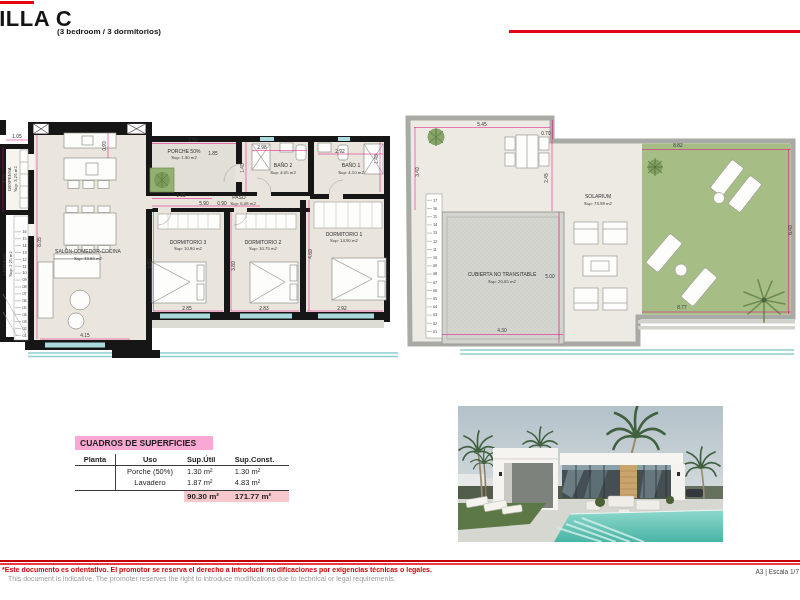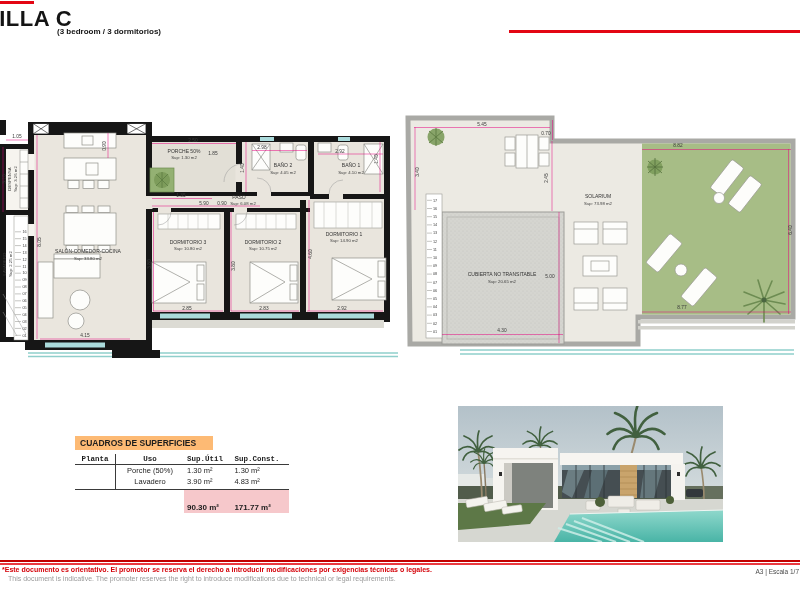--- a/index.html
+++ b/index.html
@@ -19,29 +19,29 @@
   #render3d{position:absolute;left:458px;top:406px;width:265px;height:136px;}
 
   .rlbl{font-size:5px;fill:#333;text-anchor:middle;}
   .rlbl2{font-size:4.3px;fill:#3c3c3c;text-anchor:middle;}
   .dim{font-size:4.8px;fill:#3a3a3a;text-anchor:middle;}
   .dimline{stroke:#e6007e;stroke-width:.5;}
   .stair-num{fill:#444;}
 
   
   .areas{position:absolute;left:75px;top:436px;width:214px;color:#1d1d1d;}
-  .areas-title{background:#fdba74;font-weight:bold;font-size:8.5px;padding:2px 5px;width:128px;}
+  .areas-title{background:#f9a8d4;font-weight:bold;font-size:8.5px;padding:2px 5px;width:128px;}
   .areas table{border-collapse:collapse;width:100%;margin-top:4px;}
   .areas th,.areas td{padding:1px 3px;font-size:7.5px;text-align:center;vertical-align:top;}
-  .areas th{font-weight:bold;border-bottom:1px solid #3a3a3a;font-family:Liberation Mono, monospace;}
+  .areas th{font-weight:bold;border-bottom:1px solid #3a3a3a;}
   .areas .c1{width:34px;text-align:center;border-right:1px solid #3a3a3a;}
   .areas .c2{width:62px;}
   .areas .num{text-align:left;}
   .areas tr.lastrow td{border-bottom:1px solid #3a3a3a;padding-bottom:3px;}
-  .areas tr.total td{border-right:none;font-weight:bold;padding-top:13px;font-size:8px;}
+  .areas tr.total td{border-right:none;font-weight:bold;padding-top:1px;font-size:8px;}
   .areas .hl{background:#f6c8cb;}
 
   
   .rline1{position:absolute;left:0;top:560px;width:800px;height:2px;background:#c20000;}
   .rline2{position:absolute;left:0;top:563px;width:800px;height:2px;background:#ea3940;}
   .disc-es{position:absolute;left:2px;top:566px;font-size:7px;font-weight:bold;color:#d40008;white-space:nowrap;}
   .disc-en{position:absolute;left:8px;top:575px;font-size:7px;color:#9a9a9a;white-space:nowrap;}
   .sheet-info{position:absolute;right:1px;top:568px;font-size:6.5px;color:#4a4a4a;white-space:nowrap;}
 </style>
 </head>
@@ -484,21 +484,21 @@
       <tbody>
         <tr>
           <td class="c1"></td>
           <td class="c2">Porche (50%)</td>
           <td class="num">1.30 m²</td>
           <td class="num">1.30 m²</td>
         </tr>
         <tr class="lastrow">
           <td class="c1"></td>
           <td class="c2">Lavadero</td>
-          <td class="num">3.90 m²</td>
+          <td class="num">1.87 m²</td>
           <td class="num">4.83 m²</td>
         </tr>
         <tr class="total">
           <td class="c1" style="border-right:none"></td>
             <td></td>
           <td class="num hl">90.30 m²</td>
           <td class="num hl">171.77 m²</td>
         </tr>
       </tbody>
     </table>

